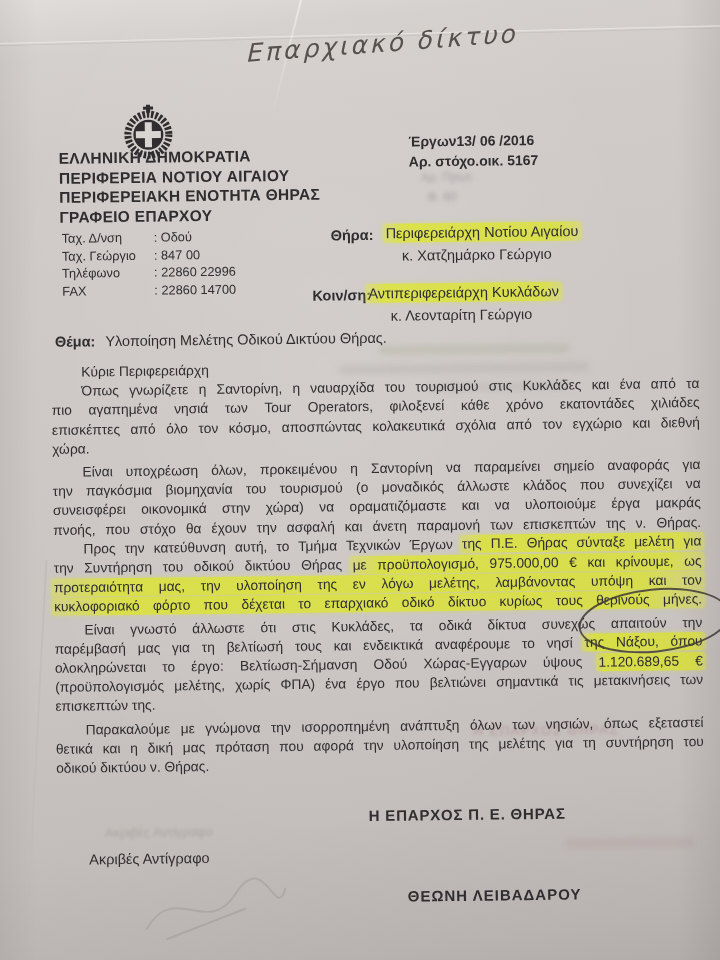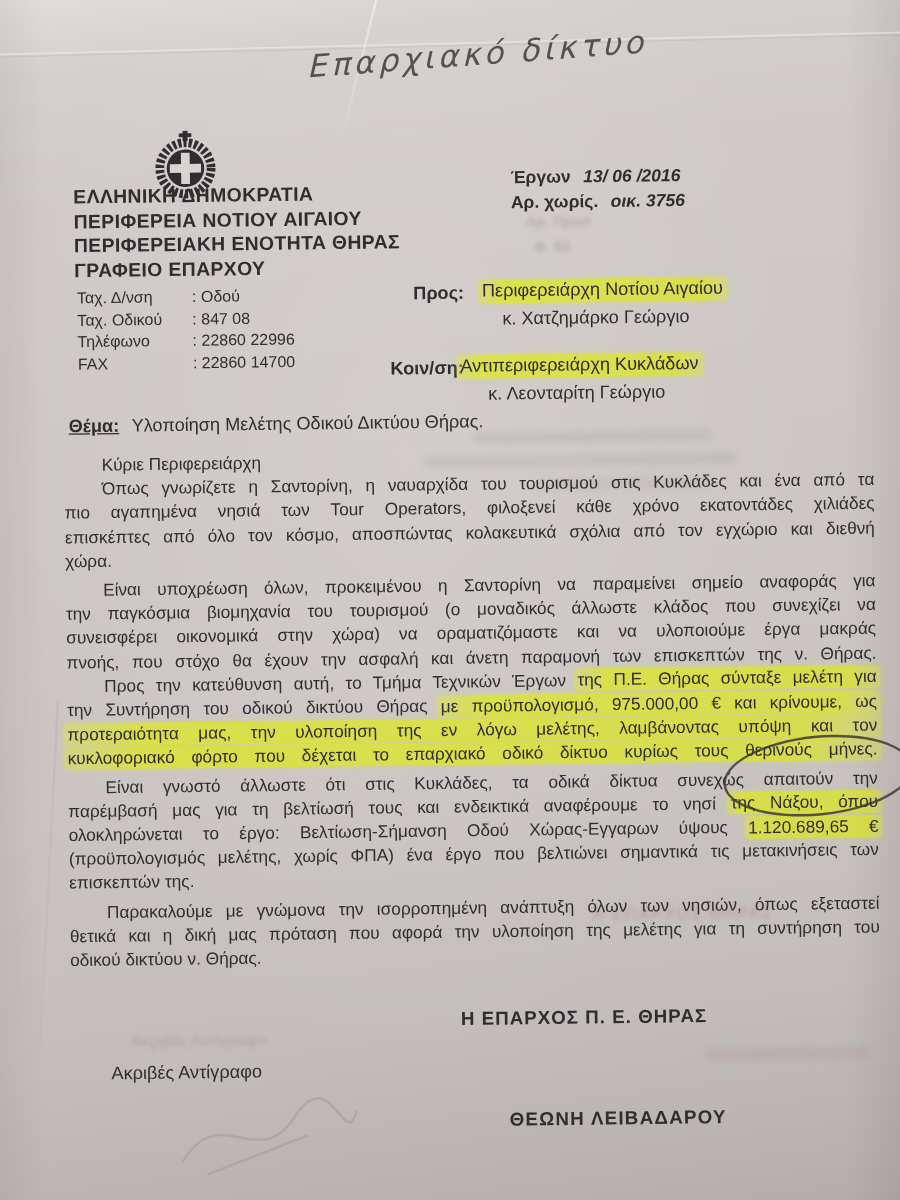--- a/index.html
+++ b/index.html
@@ -35,33 +35,33 @@
 
   
   .emblem{left:124px;top:102px;}
   .org{left:62px;top:146px;font-size:15.5px;font-weight:bold;line-height:19.5px;letter-spacing:.3px;white-space:nowrap;}
   .contact{left:64px;top:227px;font-size:12.8px;line-height:17.5px;}
   .contact .row{display:flex;white-space:nowrap;}
   .contact .lbl{width:92px;}
 
   
   .refblock{left:412px;top:133px;font-size:14px;font-weight:bold;white-space:nowrap;line-height:20px;}
-  .refblock .val{margin-left:10px;font-style:italic;}
+  .refblock .val{margin-left:0;}
 
   
   .to-lbl{left:333px;top:228px;font-size:14.5px;font-weight:bold;}
   .to-l1{left:388px;top:226px;font-size:14.5px;white-space:nowrap;}
   .to-l2{left:404px;top:249px;font-size:14.5px;white-space:nowrap;}
   .cc-lbl{left:314px;top:288px;font-size:14.5px;font-weight:bold;}
   .cc-l1{left:370px;top:286px;font-size:14.5px;white-space:nowrap;}
   .cc-l2{left:392px;top:309px;font-size:14.5px;white-space:nowrap;}
 
   
   .subject{left:56px;top:331px;font-size:14.5px;white-space:nowrap;}
-  .subject .lbl{font-weight:bold;margin-right:10px;text-decoration:underline;}
+  .subject .lbl{font-weight:bold;margin-right:10px;}
 
   
   .body-text{left:52px;top:360px;width:648px;font-size:13.8px;line-height:19.2px;}
   .para.gap{margin-top:4px;}
   .bline{text-align:justify;text-align-last:left;}
   .bline.just{text-align-last:justify;}
   .bline.indent{text-indent:30px;}
 
   .hl{background:linear-gradient(97deg,rgba(231,241,0,.30),rgba(226,238,0,.62) 10%,rgba(224,236,0,.60) 90%,rgba(231,241,0,.28));
       border-radius:3px;padding:1.5px 3px;margin:-1.5px -3px;
@@ -129,43 +129,43 @@
     <div>ΠΕΡΙΦΕΡΕΙΑΚΗ ΕΝΟΤΗΤΑ ΘΗΡΑΣ</div>
     <div>ΓΡΑΦΕΙΟ ΕΠΑΡΧΟΥ</div>
   </div>
 
   <div class="abs contact">
     <div class="row">
       <span class="lbl">Ταχ. Δ/νση</span>
       <span>: Οδού</span>
     </div>
     <div class="row">
-      <span class="lbl">Ταχ. Οδικού</span>
-      <span>: 847 08</span>
+      <span class="lbl">Ταχ. Γεώργιο</span>
+      <span>: 847 00</span>
     </div>
     <div class="row">
       <span class="lbl">Τηλέφωνο</span>
       <span>: 22860 22996</span>
     </div>
     <div class="row">
       <span class="lbl">FAX</span>
       <span>: 22860 14700</span>
     </div>
   </div>
 
   <div class="abs refblock">
     <div>
       <span>Έργων</span><span class="val">13/ 06 /2016</span>
     </div>
     <div>
-      <span>Αρ. χωρίς.</span><span class="val">οικ. 3756</span>
-    </div>
-  </div>
-
-  <div class="abs to-lbl">Προς:</div>
+      <span>Αρ. στόχο.</span><span class="val">οικ. 5167</span>
+    </div>
+  </div>
+
+  <div class="abs to-lbl">Θήρα:</div>
   <div class="abs to-l1"><span class="hl">Περιφερειάρχη Νοτίου Αιγαίου</span></div>
   <div class="abs to-l2">κ. Χατζημάρκο Γεώργιο</div>
   <div class="abs cc-lbl">Κοιν/ση:</div>
   <div class="abs cc-l1"><span class="hl">Αντιπεριφερειάρχη Κυκλάδων</span></div>
   <div class="abs cc-l2">κ. Λεονταρίτη  Γεώργιο</div>
 
   <div class="abs subject">
     <span class="lbl">Θέμα:</span><span>Υλοποίηση Μελέτης Οδικού Δικτύου Θήρας.</span>
   </div>
 

